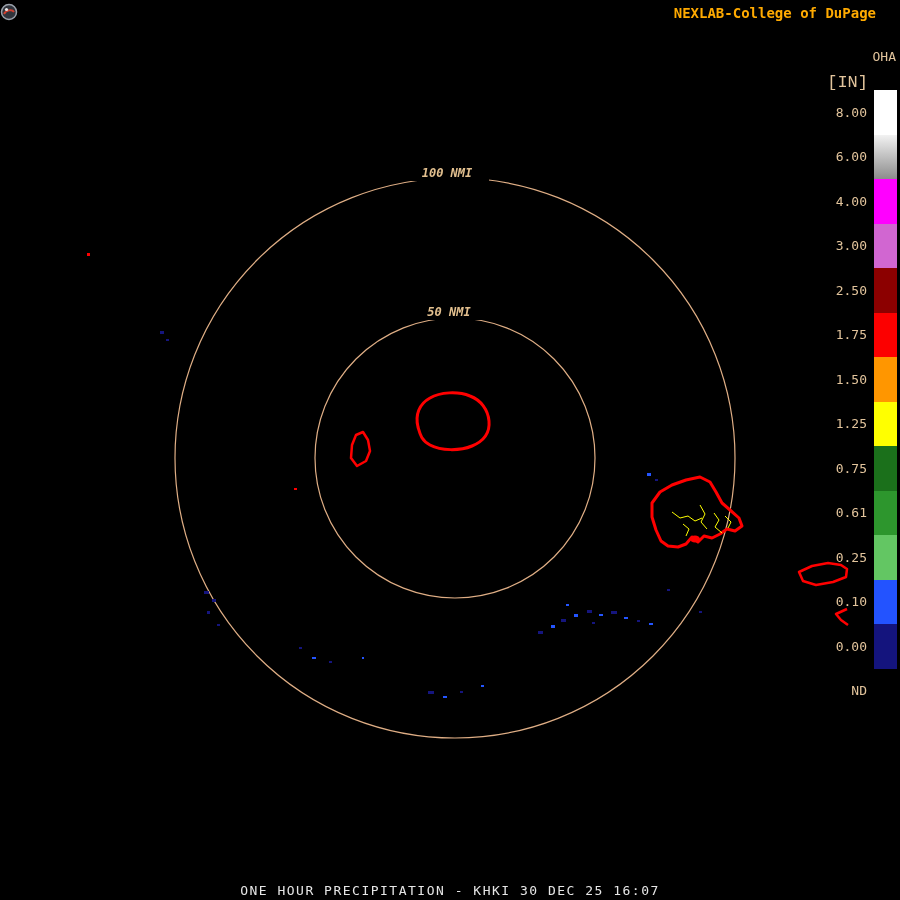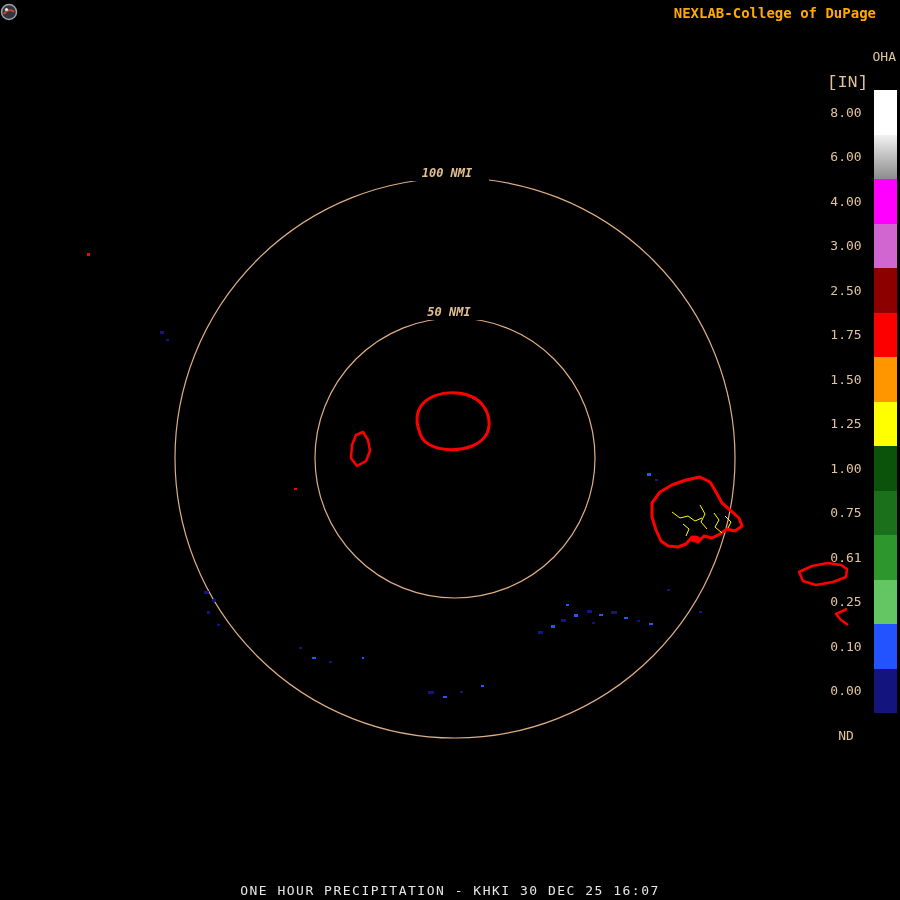--- a/index.html
+++ b/index.html
@@ -5,21 +5,21 @@
   html,body{margin:0;padding:0;background:#000;}
   #screen{position:relative;width:900px;height:900px;background:#000;overflow:hidden;
           font-family:"DejaVu Sans Mono", monospace;}
   svg{position:absolute;left:0;top:0;}
   .brand{position:absolute;top:5px;right:24px;font-size:14px;font-weight:bold;white-space:nowrap;}
   .logo{position:absolute;top:3px;right:2px;width:18px;height:18px;}
   .legend-station{position:absolute;top:49px;right:4px;font-size:13px;}
   .legend-units{position:absolute;top:73px;right:32px;font-size:17px;font-family:Liberation Mono, monospace;}
   .legend{position:absolute;top:90px;right:3px;}
   .lrow{display:flex;align-items:center;height:44.5px;}
-  .llabel{width:56px;text-align:center;font-size:13px;}
+  .llabel{width:56px;text-align:right;padding-right:7px;font-size:13px;}
   .lswatch{width:23px;height:44.5px;}
   .footer{position:absolute;bottom:2px;left:0;width:900px;text-align:center;
           font-size:13px;letter-spacing:1.5px;white-space:nowrap;}
   .ringlabel{font-family:"DejaVu Sans Mono",monospace;font-size:12px;font-weight:bold;font-style:italic;}
 </style>
 </head>
 <body>
 
 <div id="screen">
 
@@ -126,24 +126,20 @@
       </div>
     <div class="lrow">
         <span class="llabel">1.50</span>
         <span class="lswatch" style="background: rgb(255, 150, 0);"></span>
       </div>
     <div class="lrow">
         <span class="llabel">1.25</span>
         <span class="lswatch" style="background: rgb(255, 255, 0);"></span>
       </div>
     <div class="lrow">
-        <span class="llabel">1.00</span>
-        <span class="lswatch" style="background: rgb(11, 82, 11);"></span>
-      </div>
-    <div class="lrow">
         <span class="llabel">0.75</span>
         <span class="lswatch" style="background: rgb(27, 112, 27);"></span>
       </div>
     <div class="lrow">
         <span class="llabel">0.61</span>
         <span class="lswatch" style="background: rgb(45, 150, 45);"></span>
       </div>
     <div class="lrow">
         <span class="llabel">0.25</span>
         <span class="lswatch" style="background: rgb(99, 198, 99);"></span>

